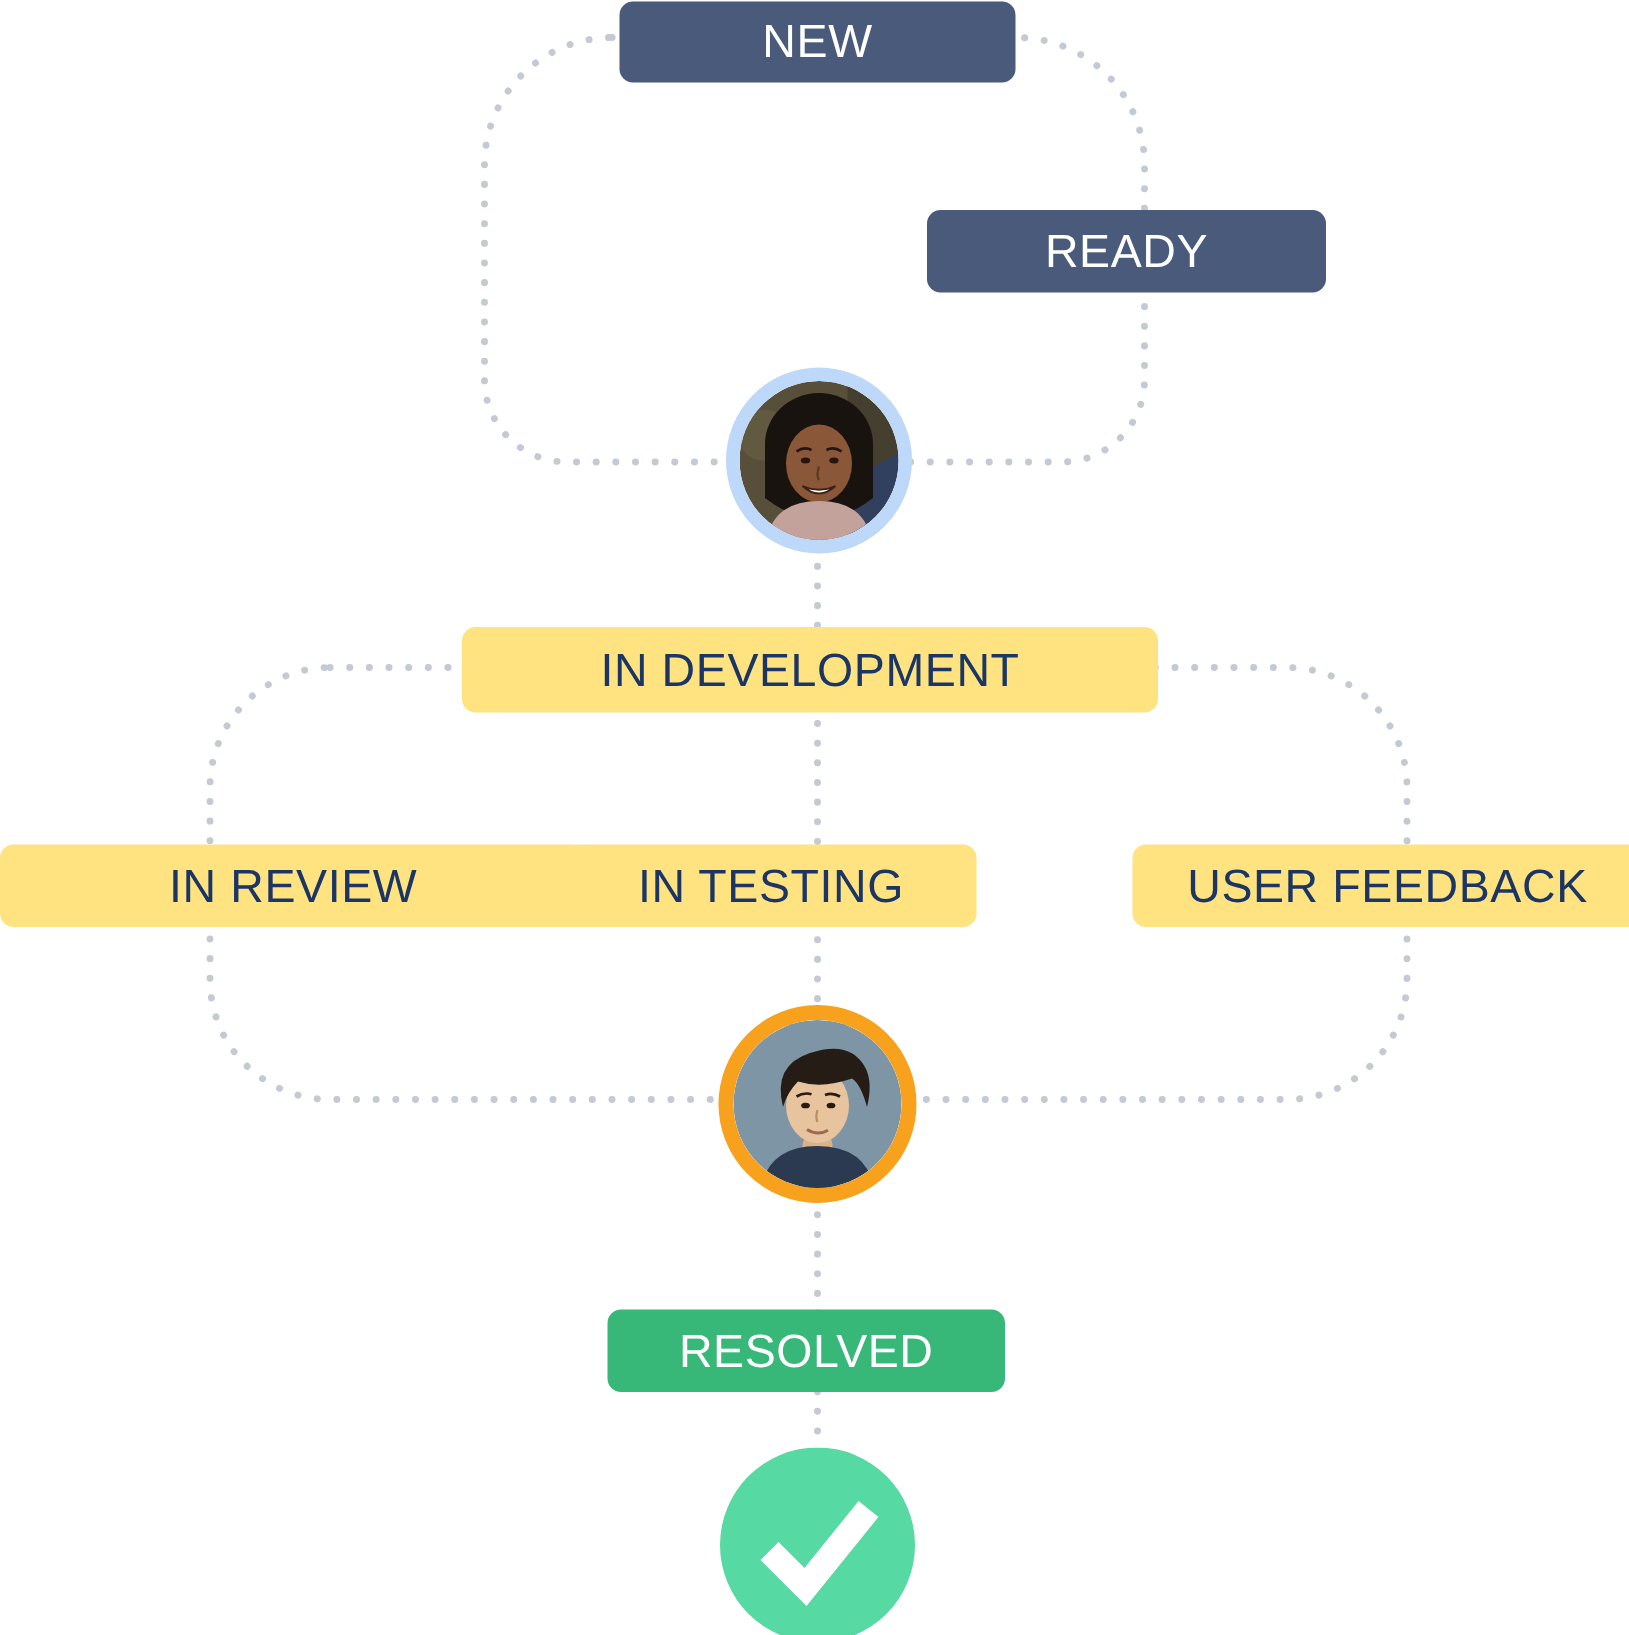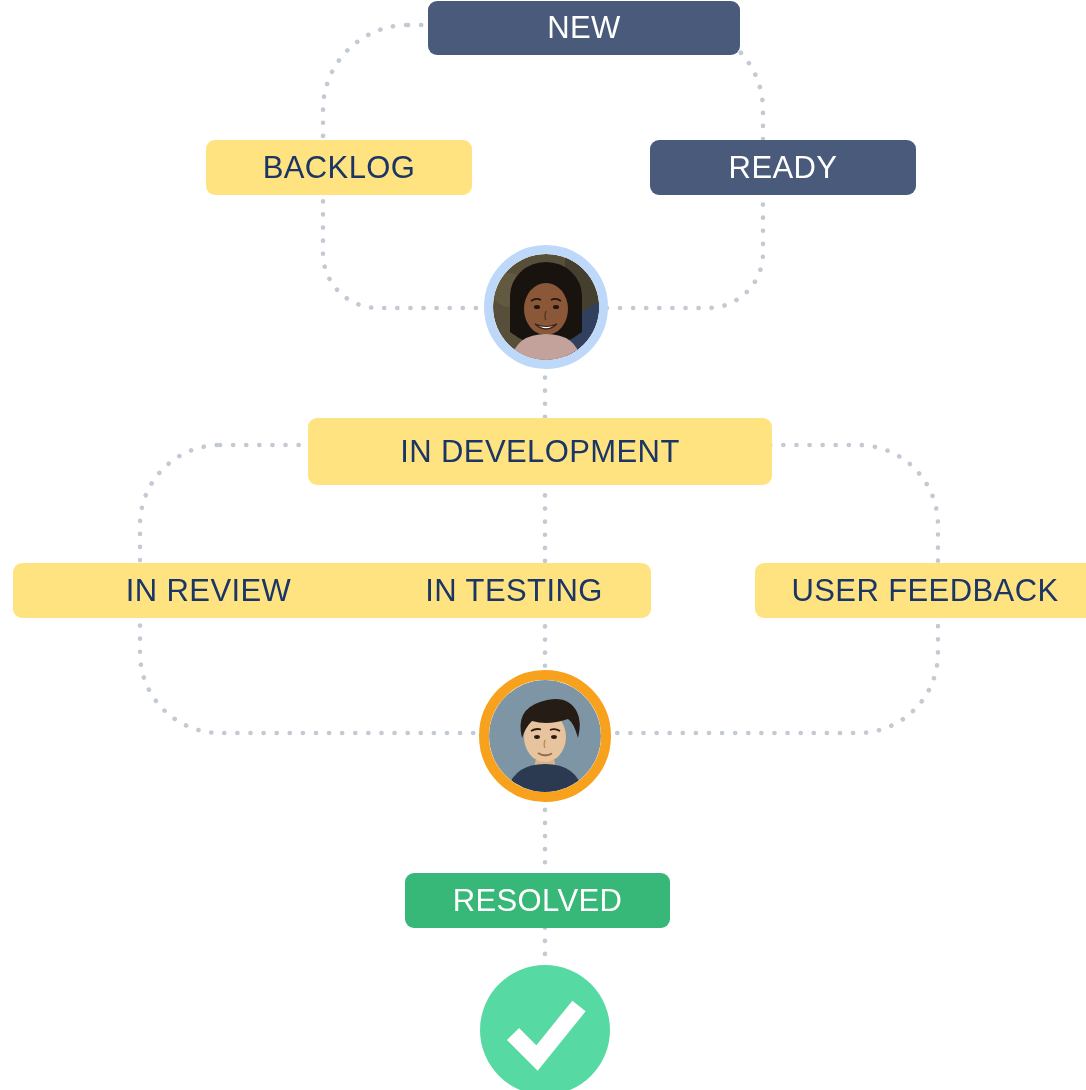--- a/index.html
+++ b/index.html
@@ -77,29 +77,28 @@
 <body>
 
 <div class="canvas">
 
   <svg class="connectors" width="1086" height="1090" viewBox="0 0 1086 1090" aria-hidden="true">
     <path class="connector" d="M 408 25 H 678 A 85 85 0 0 1 763 110 V 253 A 55 55 0 0 1 708 308 H 378 A 55 55 0 0 1 323 253 V 110 A 85 85 0 0 1 408 25 Z"></path>
     <path class="connector" d="M 220 445 H 858 A 80 80 0 0 1 938 525 V 653 A 80 80 0 0 1 858 733 H 220 A 80 80 0 0 1 140 653 V 525 A 80 80 0 0 1 220 445 Z"></path>
     <path class="connector" d="M 545 312 V 962"></path>
   </svg>
 
-  <div class="badge slate" style="left:428px;top:1px;width:312px;height:54px">NEW</div>
+  <div class="badge slate" style="left:413px;top:1px;width:264px;height:54px">NEW</div>
 
-  <div class="badge yellow" style="left:206px;top:140px;width:266px;height:55px">BACKLOG</div>
 
-  <div class="badge slate" style="left:650px;top:140px;width:266px;height:55px">READY</div>
+  <div class="badge slate" style="left:618px;top:140px;width:266px;height:55px">READY</div>
 
-  <div class="badge yellow" style="left:308px;top:418px;width:464px;height:67px">IN DEVELOPMENT</div>
+  <div class="badge yellow" style="left:308px;top:418px;width:464px;height:57px">IN DEVELOPMENT</div>
 
-  <div class="badge yellow" style="left:13px;top:563px;width:391px;height:55px">IN REVIEW</div>
+  <div class="badge yellow" style="left:0px;top:563px;width:391px;height:55px">IN REVIEW</div>
 
   <div class="badge yellow" style="left:377px;top:563px;width:274px;height:55px">IN TESTING</div>
 
   <div class="badge yellow" style="left:755px;top:563px;width:340px;height:55px">USER FEEDBACK</div>
 
   <div class="badge green" style="left:405px;top:852px;width:265px;height:55px">RESOLVED</div>
 
   <div class="avatar ring-blue" style="left:484px;top:245px;width:124px;height:124px">
     <svg width="106" height="106" viewBox="0 0 106 106">
       <defs>

